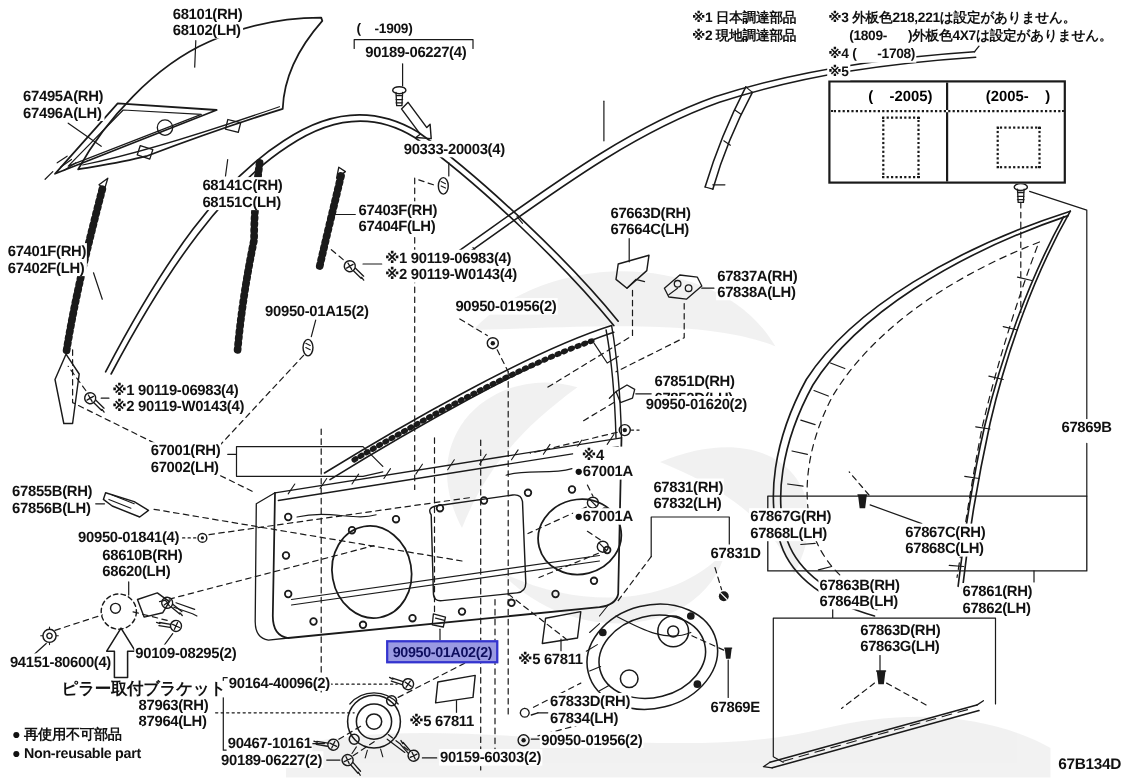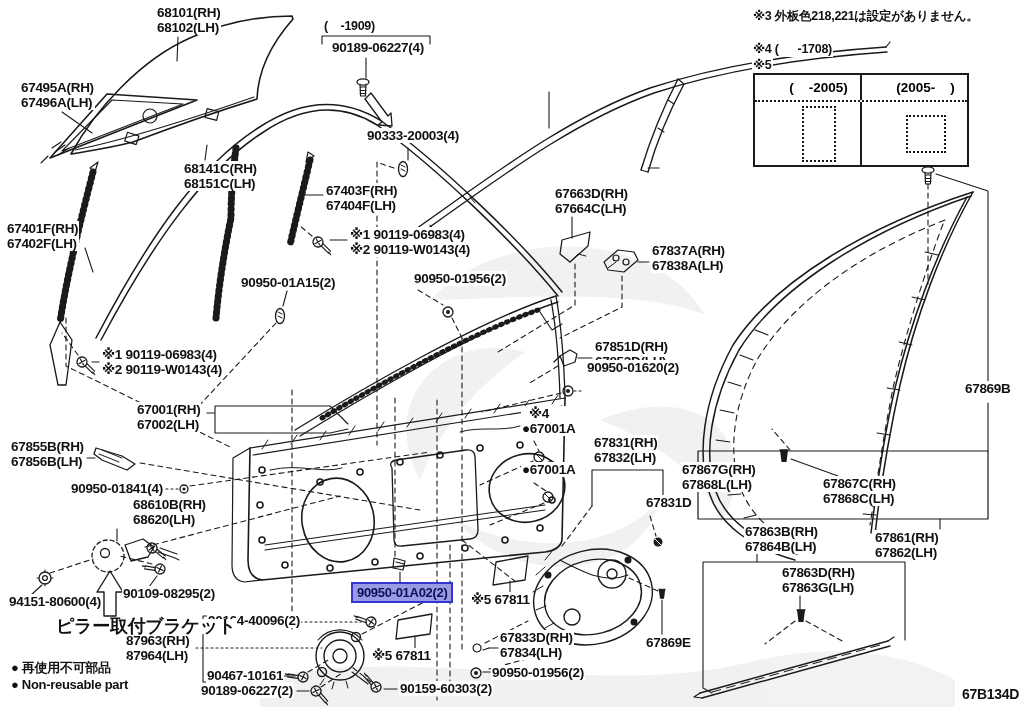--- a/index.html
+++ b/index.html
@@ -3,21 +3,21 @@
 <meta charset="utf-8">
 <style>
   html,body{margin:0;padding:0;background:#fff;}
   #stage{position:relative;width:1024px;height:707px;background:#fff;overflow:hidden;
          font-family:"Liberation Sans","DejaVu Sans",sans-serif;}
   #art{position:absolute;left:0;top:0;}
   #labels{position:absolute;left:0;top:0;width:1024px;height:707px;z-index:4;}
   .lbl{position:absolute;font-weight:bold;font-size:13.5px;line-height:15px;color:#111;
        white-space:pre;letter-spacing:-0.3px;background:#fff;padding:0 1px;}
   .lbl.note{font-size:12.5px;line-height:16px;}
-  .lbl.annotation{font-size:18px;}
+  .lbl.annotation{font-size:15px;}
   .lbl.legend{font-size:13px;line-height:17px;}
   .lbl.code{font-size:14px;}
   .lbl.hl{background:var(--hl-bg);border:2px solid var(--hl-bd);color:var(--hl-tx);
           padding:1px 4px;line-height:15px;font-size:13px;z-index:6;}
   #spec-table{position:absolute;left:753px;top:73px;width:212px;height:90px;
       border:2px solid #1a1a1a;z-index:3;background:#fff;display:flex;flex-direction:column;}
   #spec-table .hd{display:flex;height:25px;border-bottom:2px dotted #1a1a1a;}
   #spec-table .bd{display:flex;flex:1;}
   #spec-table .c{flex:1;display:flex;align-items:center;justify-content:center;
       font-weight:bold;font-size:13.5px;white-space:pre;padding-left:22px;}
@@ -371,42 +371,43 @@
       <div class="lbl part" style="left: 651px; top: 243px;"><div>67837A(RH)</div><div>67838A(LH)</div></div>
       <div class="lbl part" style="left: 101px; top: 347px;"><div>※1 90119-06983(4)</div><div>※2 90119-W0143(4)</div></div>
       <div class="lbl part" style="left: 594px; top: 339px;"><div>67851D(RH)</div><div>67852D(LH)</div></div>
       <div class="lbl part" style="left: 586px; top: 360px; text-align: center;"><div>90950-01620(2)</div></div>
       <div class="lbl part" style="left: 964px; top: 381px;"><div>67869B</div></div>
       <div class="lbl part" style="left: 136px; top: 402px;"><div>67001(RH)</div><div>67002(LH)</div></div>
       <div class="lbl part" style="left: 521px; top: 406px;"><div>  ※4</div><div>●67001A</div></div>
       <div class="lbl part" style="left: 521px; top: 462px;"><div>●67001A</div></div>
       <div class="lbl part" style="left: 10px; top: 439px;"><div>67855B(RH)</div><div>67856B(LH)</div></div>
       <div class="lbl part" style="left: 70px; top: 481px;"><div>90950-01841(4)</div></div>
-      <div class="lbl part" style="left: 92px; top: 497px; margin-left: 40px;"><div>68610B(RH)</div><div>68620(LH)</div></div>
+      <div class="lbl part" style="left: 92px; top: 497px;"><div>68610B(RH)</div><div>68620(LH)</div></div>
       <div class="lbl part" style="left: 593px; top: 435px;"><div>67831(RH)</div><div>67832(LH)</div></div>
       <div class="lbl part" style="left: 681px; top: 462px;"><div>67867G(RH)</div><div>67868L(LH)</div></div>
       <div class="lbl part" style="left: 645px; top: 495px;"><div>67831D</div></div>
       <div class="lbl part" style="left: 822px; top: 476px;"><div>67867C(RH)</div><div>67868C(LH)</div></div>
       <div class="lbl part" style="left: 874px; top: 530px;"><div>67861(RH)</div><div>67862(LH)</div></div>
       <div class="lbl part" style="left: 744px; top: 524px;"><div>67863B(RH)</div><div>67864B(LH)</div></div>
       <div class="lbl part" style="left: 781px; top: 565px;"><div>67863D(RH)</div><div>67863G(LH)</div></div>
       <div class="lbl part" style="left: 645px; top: 635px;"><div>67869E</div></div>
       <div class="lbl part" style="left: 8px; top: 594px;"><div>94151-80600(4)</div></div>
       <div class="lbl part" style="left: 122px; top: 586px;"><div>90109-08295(2)</div></div>
       <div class="lbl part" style="left: 125px; top: 633px;"><div>87963(RH)</div><div>87964(LH)</div></div>
       <div class="lbl part" style="left: 207px; top: 613px;"><div>90164-40096(2)</div></div>
       <div class="lbl part" style="left: 206px; top: 668px;"><div>90467-10161</div></div>
       <div class="lbl part" style="left: 200px; top: 683px;"><div>90189-06227(2)</div></div>
       <div class="lbl part hl" style="left: 351px; top: 582px;"><div>90950-01A02(2)</div></div>
       <div class="lbl part" style="left: 470px; top: 592px;"><div>※5 67811</div></div>
       <div class="lbl part" style="left: 499px; top: 630px;"><div>67833D(RH)</div><div>67834(LH)</div></div>
       <div class="lbl part" style="left: 491px; top: 665px;"><div>90950-01956(2)</div></div>
       <div class="lbl part" style="left: 371px; top: 648px;"><div>※5 67811</div></div>
       <div class="lbl part" style="left: 399px; top: 681px;"><div>90159-60303(2)</div></div>
-      <div class="lbl note" style="left: 752px; top: 8px;"><div>※3 外板色218,221は設定がありません。</div></div>
+      <div class="lbl note" style="left: 628px; top: 8px;"><div>※1 日本調達部品</div><div>※2 現地調達部品</div></div>
+      <div class="lbl note" style="left: 752px; top: 8px;"><div>※3 外板色218,221は設定がありません。</div><div>      (1809-      )外板色4X7は設定がありません。</div></div>
       <div class="lbl note" style="left: 752px; top: 41px;"><div>※4 (      -1708)</div></div>
       <div class="lbl note" style="left: 752px; top: 57px;"><div>※5</div></div>
       <div class="lbl annotation" style="left: 55px; top: 619px;"><div>ピラー取付ブラケット</div></div>
       <div class="lbl legend" style="left: 10px; top: 659px;"><div>● 再使用不可部品</div><div>● Non-reusable part</div></div>
       <div class="lbl code" style="left: 961px; top: 687px;"><div>67B134D</div></div>
     </div>
 
 </div>
 
 </body></html>

